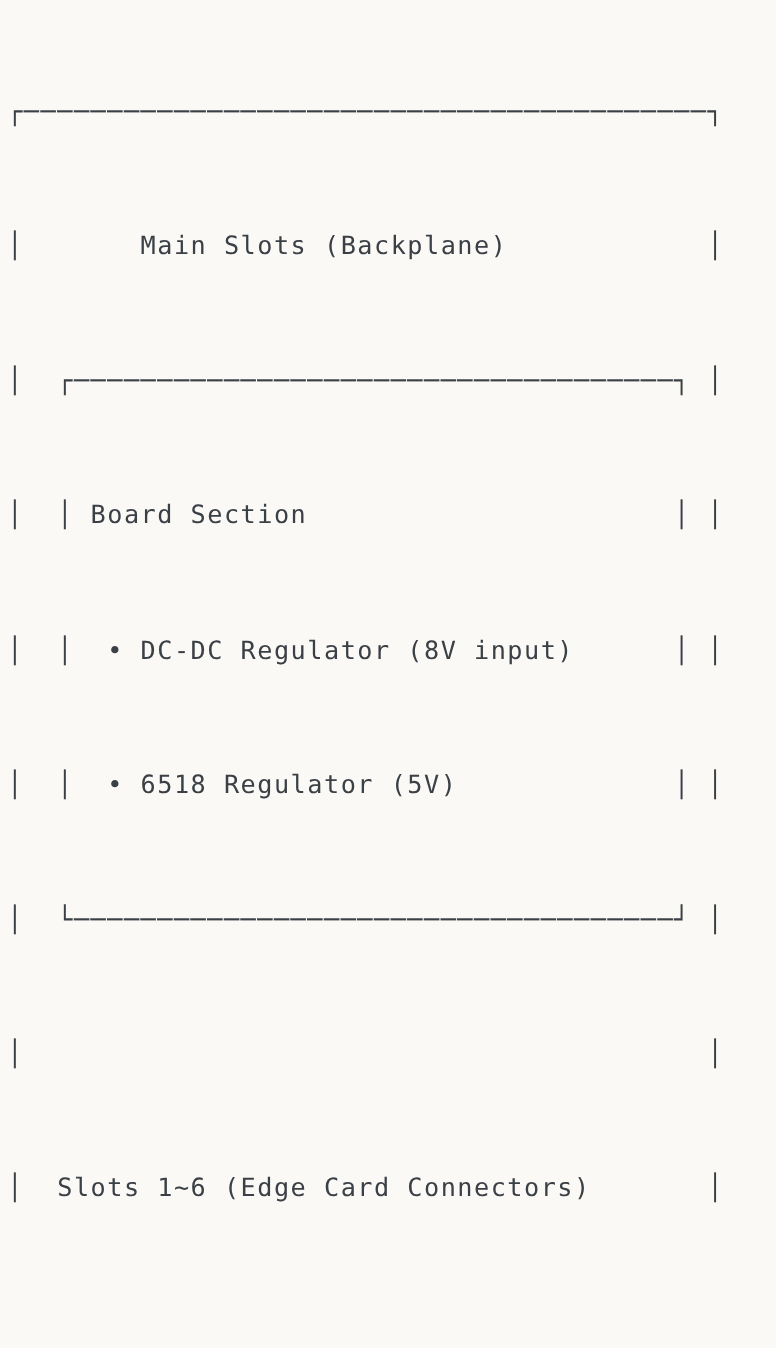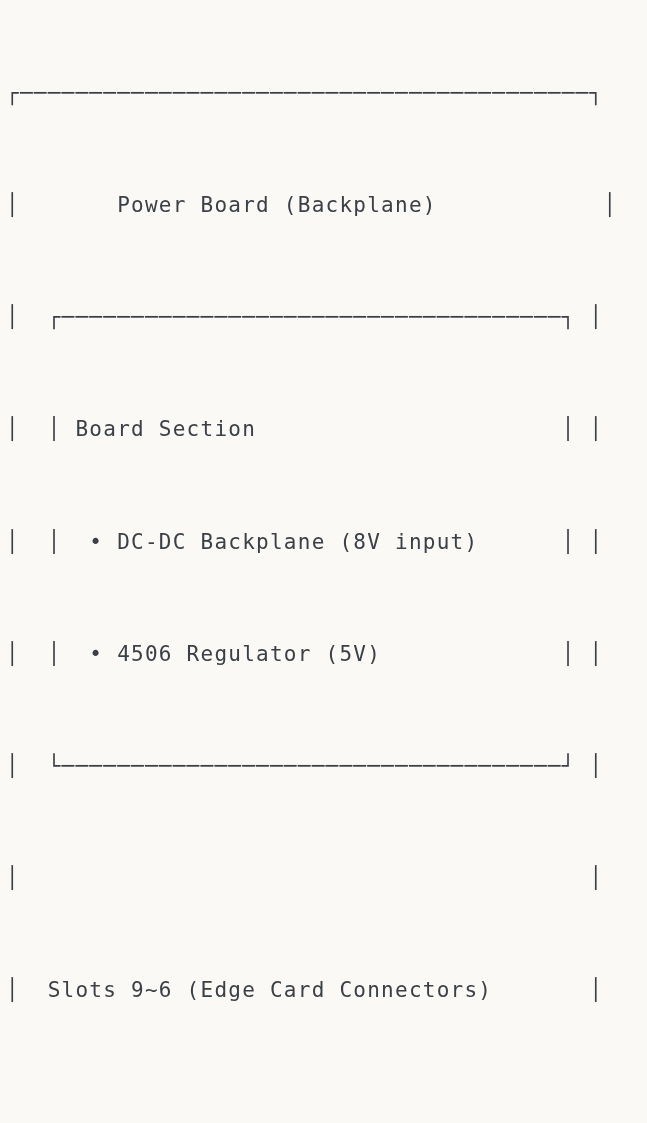--- a/index.html
+++ b/index.html
@@ -25,28 +25,28 @@
   .ln {
     height: 37.4px;
     white-space: pre;
   }
 </style>
 </head>
 <body>
 
 <div class="diagram">
   <div class="ln">┌─────────────────────────────────────────┐</div>
-  <div class="ln">│       Power Board (Backplane)            │</div>
+  <div class="ln">│       Main Slots (Backplane)            │</div>
   <div class="ln">│  ┌────────────────────────────────────┐ │</div>
   <div class="ln">│  │ Board Section                      │ │</div>
-  <div class="ln">│  │  • DC-DC Backplane (8V input)      │ │</div>
-  <div class="ln">│  │  • 4506 Regulator (5V)             │ │</div>
+  <div class="ln">│  │  • DC-DC Regulator (8V input)      │ │</div>
+  <div class="ln">│  │  • 6518 Regulator (5V)             │ │</div>
   <div class="ln">│  └────────────────────────────────────┘ │</div>
   <div class="ln">│                                         │</div>
-  <div class="ln">│  Slots 9~6 (Edge Card Connectors)       │</div>
+  <div class="ln">│  Slots 1~6 (Edge Card Connectors)       │</div>
   
   
   
   
   
   
   
   
   
   

